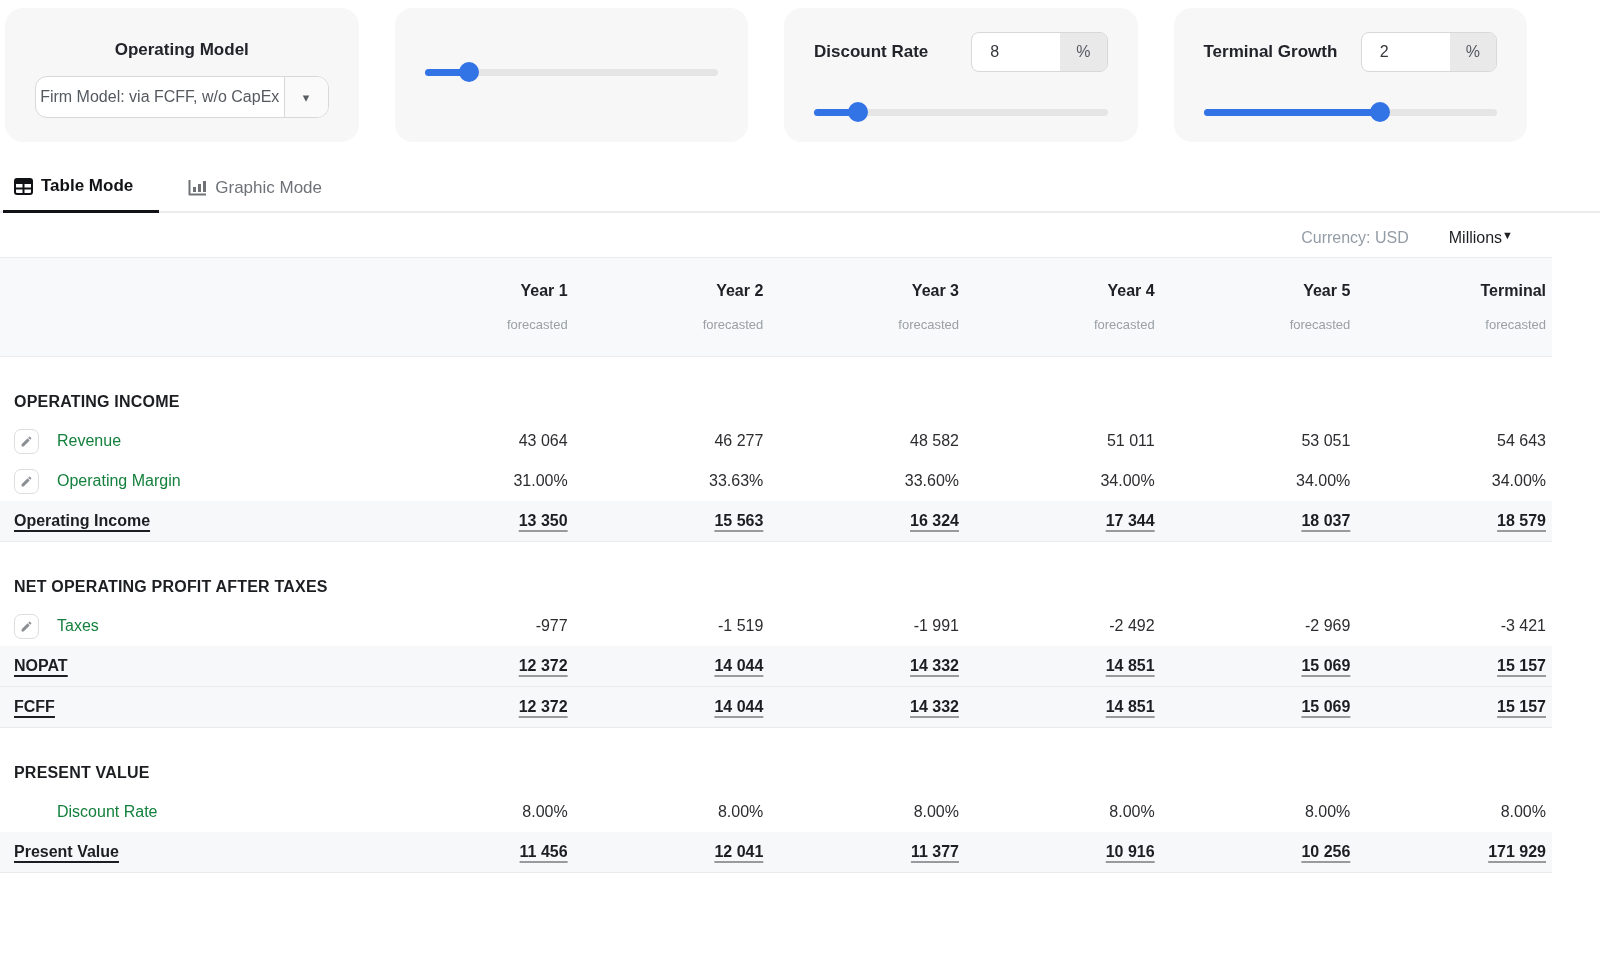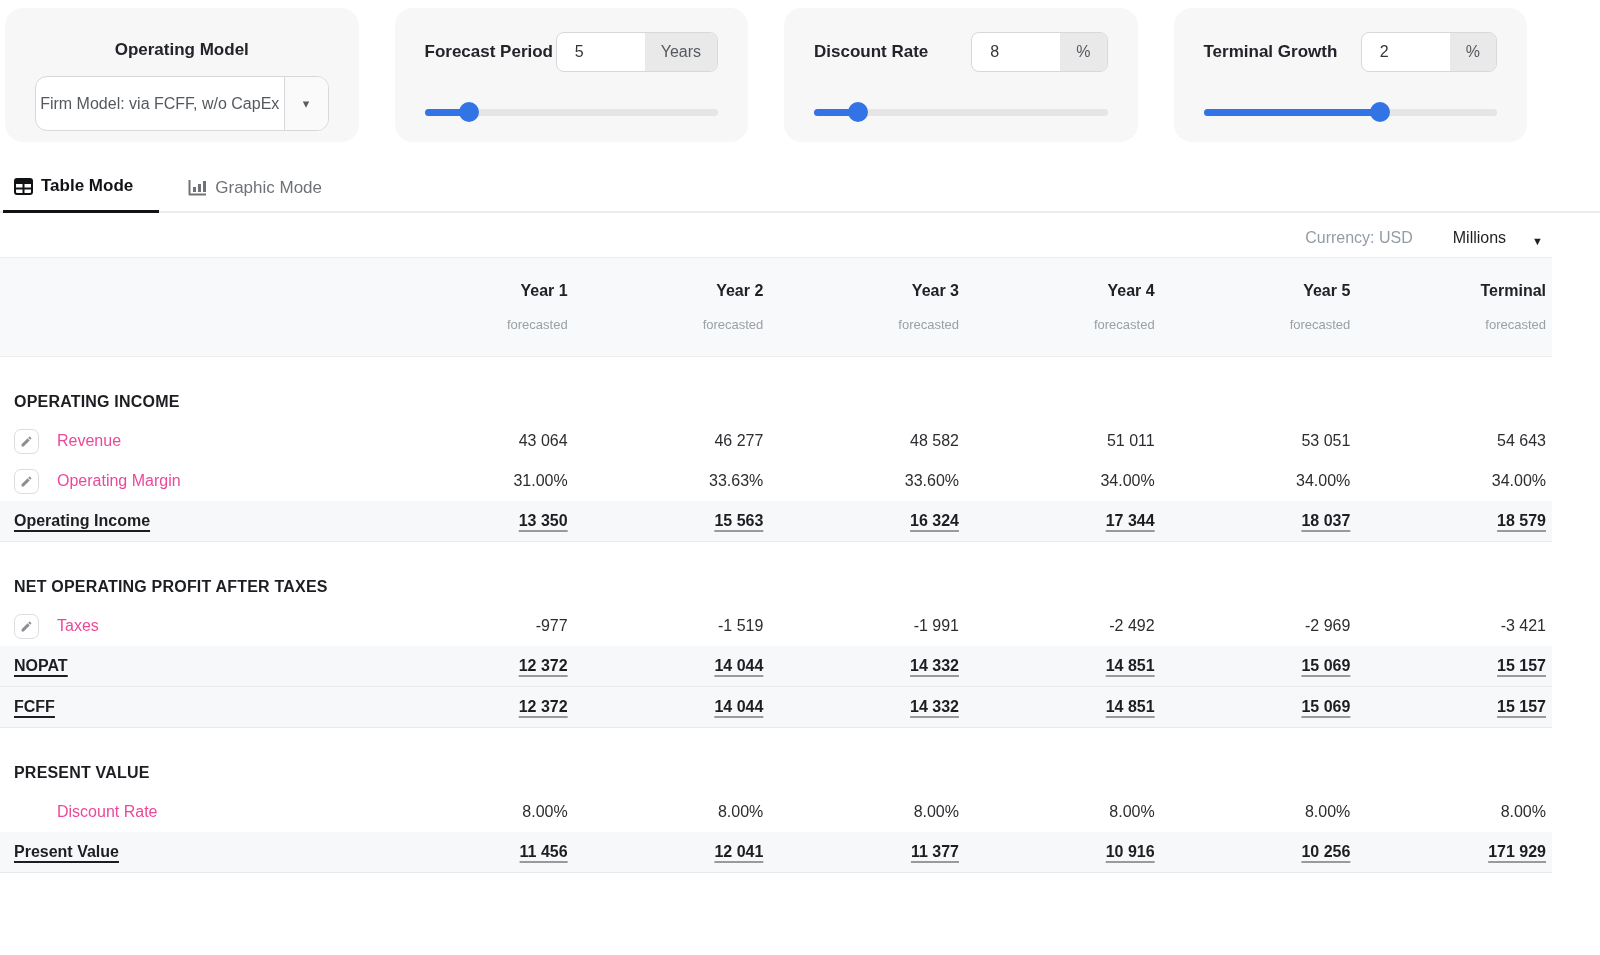--- a/index.html
+++ b/index.html
@@ -5,21 +5,21 @@
   * { box-sizing: border-box; margin: 0; padding: 0; }
   html, body { width: 1600px; height: 955px; background: #ffffff;
     font-family: "Liberation Sans", sans-serif; color: #27282a; overflow: hidden; }
 
   
   .cards { display: flex; gap: 36px; padding: 8px 73px 0 5px; }
   .card { flex: 1; background: #f7f7f8; border-radius: 18px; padding: 24px 30px; height: 134px; }
   .card-title { font-weight: bold; font-size: 17px; color: #22242a; }
   .card.model { text-align: center; }
   .card.model .card-title { margin-top: 8px; }
-  .select-box { margin-top: 16px; height: 55px; background: #ffffff; border: 1px solid #d8d8d9;
+  .select-box { margin-top: 16px; height: 42px; background: #ffffff; border: 1px solid #d8d8d9;
     border-radius: 12px; display: flex; align-items: stretch; overflow: hidden; cursor: pointer; }
   .select-value { flex: 1; display: flex; align-items: center; justify-content: center;
     font-size: 16px; color: #55595f; }
   .select-caret { width: 44px; border-left: 1px solid #d8d8d9; background: #fafafa;
     display: flex; align-items: center; justify-content: center; color: #5a5e64; font-size: 13px; }
 
   .card-head { display: flex; align-items: center; justify-content: space-between; }
   .input-group { display: flex; height: 40px; border: 1px solid #d8d8d9; border-radius: 8px;
     overflow: hidden; background: #ffffff; }
   .num-input { width: 88px; border: none; outline: none; font-size: 16px; color: #33363b;
@@ -37,39 +37,39 @@
   
   .tabs { display: flex; margin-top: 22px; border-bottom: 2px solid #ececee; padding-left: 3px; }
   .tab { display: flex; align-items: center; gap: 8px; padding: 12px 12px 14px 11px;
     font-size: 17px; cursor: pointer; margin-bottom: -2px; }
   .tab.active { font-weight: bold; color: #111215; border-bottom: 3px solid #111215; padding-right: 26px; }
   .tab.inactive { color: #6e7277; margin-left: 18px; justify-content: space-between; }
   .tab svg { display: block; }
 
   
   .meta { display: flex; justify-content: flex-end; align-items: center; gap: 40px;
-    padding: 16px 57px 10px 0; }
+    padding: 16px 87px 10px 0; }
   .currency { color: #939ca6; font-size: 16px; }
-  .units-select { display: flex; align-items: flex-end; gap: 26px; font-size: 16px;
+  .units-select { display: flex; align-items: flex-start; gap: 0; font-size: 16px;
     color: #1d1f23; cursor: pointer; }
   .units-caret { font-size: 11px; color: #1d1f23; }
 
   
   .vtable { width: 1552px; }
   .t-row { display: grid; grid-template-columns: 378px repeat(6, 1fr); align-items: center; }
   .t-cell { text-align: right; padding-right: 6px; font-size: 16px; color: #2c2d30; }
   .t-head { background: #f8f9fa; border-top: 1px solid #ececee; border-bottom: 1px solid #ececee;
     padding: 24px 0; align-items: start; }
   .col-title { font-weight: bold; font-size: 16px; color: #202227; }
   .col-sub { font-size: 13px; color: #9aa0a6; margin-top: 17px; }
   .section-title { font-weight: bold; font-size: 16px; color: #1c1e22; letter-spacing: .2px;
     padding-left: 14px; margin-top: 36px; margin-bottom: 10px; }
   .t-item { min-height: 40px; }
   .label-cell { display: flex; align-items: center; gap: 18px; padding-left: 14px; text-align: left; }
-  .row-label { font-size: 16px; color: #ec4899; }
+  .row-label { font-size: 16px; color: #15803d; }
   .edit-btn { width: 25px; height: 25px; background: #ffffff; border: 1px solid #dddddf;
     border-radius: 7px; display: flex; align-items: center; justify-content: center; cursor: pointer; }
   .edit-btn svg { width: 13px; height: 13px; fill: #8a8d92; }
   .icon-spacer { width: 25px; height: 25px; }
   .t-total { min-height: 41px; background: #f7f8f9; border-bottom: 1px solid #e9eaec; }
   .t-total .row-label, .t-total .t-cell { font-weight: bold; color: #1c1e22; }
   .t-total .row-label { text-decoration: underline; text-decoration-thickness: 1.5px; text-underline-offset: 4px; }
   .t-total .t-cell { text-decoration: underline; text-decoration-color: #9a9a9c;
     text-decoration-thickness: 1.5px; text-underline-offset: 4px; }
 </style>
@@ -80,27 +80,20 @@
 
   <div class="card model">
     <div class="card-title">Operating Model</div>
     <div class="select-box">
       <div class="select-value">Firm Model: via FCFF, w/o CapEx</div>
       <div class="select-caret">▾</div>
     </div>
   </div>
 
   <div class="card">
-    <div class="card-head">
-      <div class="card-title">Forecast Period</div>
-      <div class="input-group">
-        <input class="num-input" value="5" style="">
-        <div class="unit">Years</div>
-      </div>
-    </div>
     <div class="slider">
       <div class="track"></div>
       <div class="fill" style="width: 15%; background: rgb(50, 115, 230);"></div>
       <div class="thumb" style="left: 15%; background: rgb(50, 115, 230);"></div>
     </div>
   </div>
 
   <div class="card">
     <div class="card-head">
       <div class="card-title">Discount Rate</div>

